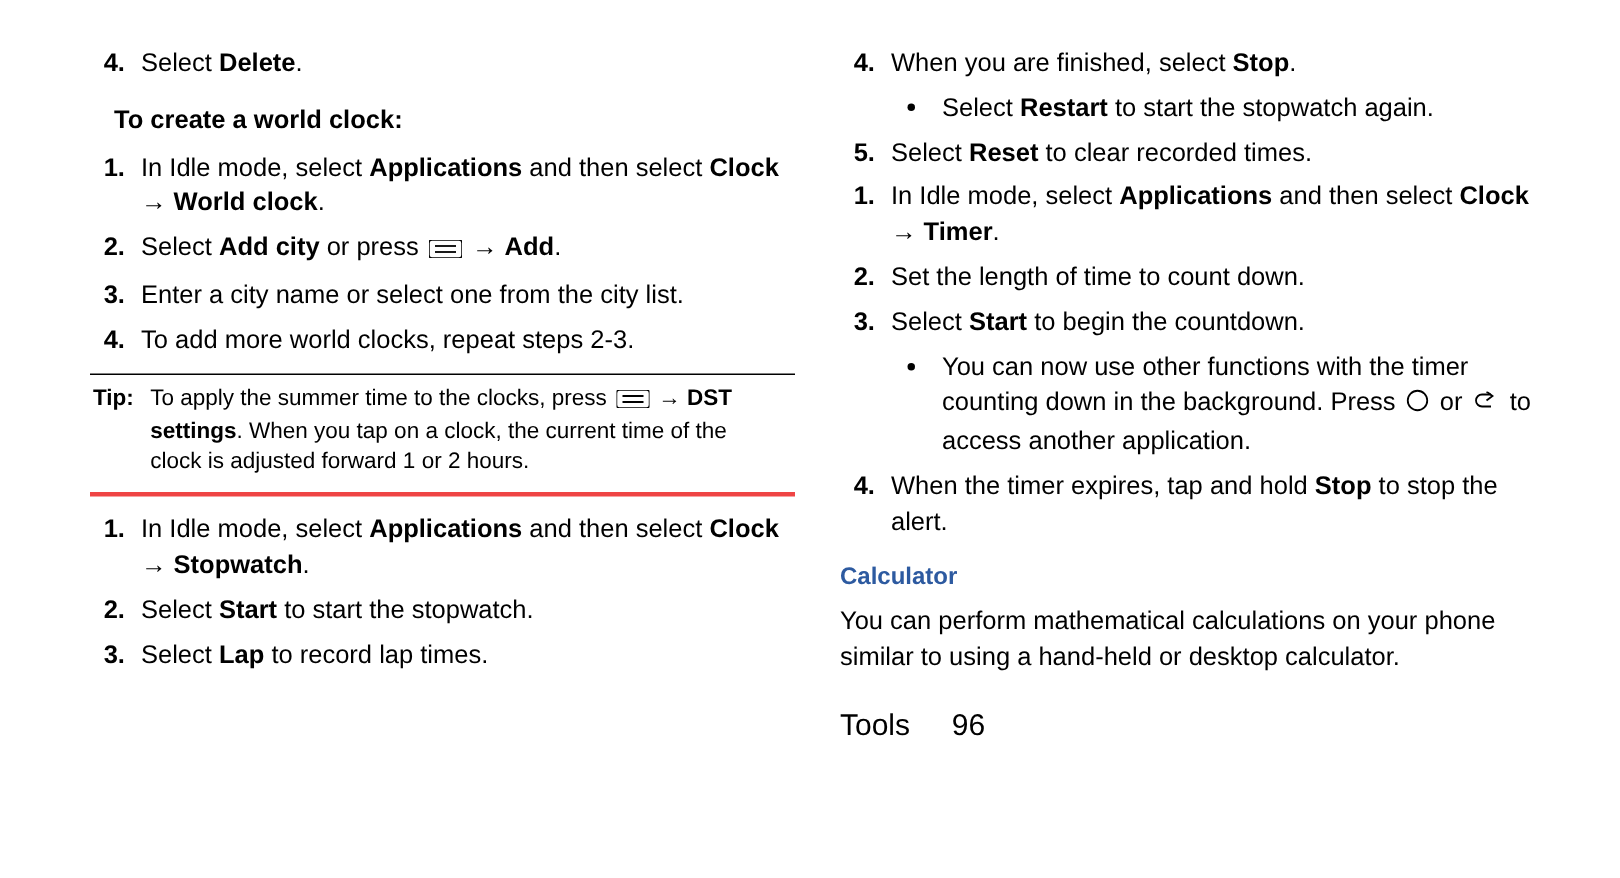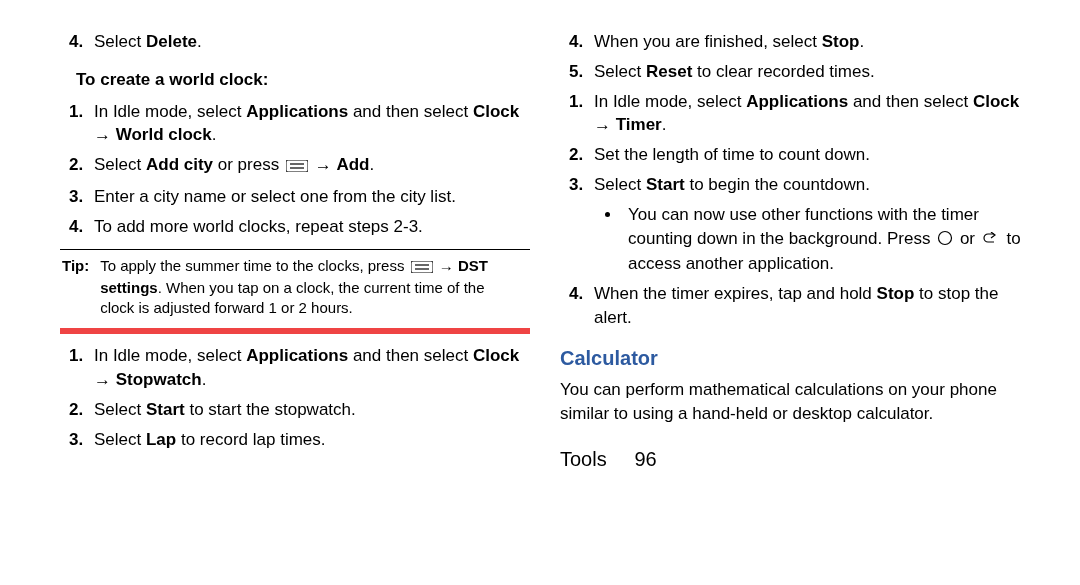--- a/index.html
+++ b/index.html
@@ -44,26 +44,26 @@
     margin-bottom: 6px;
   }
   .subhead {
     font-weight: 700;
     margin: 14px 0 8px 16px;
   }
   .section-title {
     font-family: Arial, Helvetica, sans-serif;
     font-weight: 800;
     color: #2d5aa0;
-    font-size: 20px;
+    font-size: 16px;
     margin: 14px 0 6px 0;
   }
   .tipbox {
     border-top: 1px solid #000;
-    border-bottom: 6px solid #ef4444;
+    border-bottom: 3px solid #ef4444;
     padding: 6px 2px 10px 2px;
     margin: 10px 0 10px 0;
     font-size: 15px;
     line-height: 1.35;
   }
   .tiplabel {
     font-weight: 700;
     display: inline-block;
     width: 34px;
   }
@@ -141,20 +141,25 @@
         <span>Select </span><b>Lap</b><span> to record lap times.</span>
       </li>
     </ol>
   </div>
 
   <div class="col right">
 
     <ol start="4">
       <li>
         <span>When you are finished, select </span><b>Stop</b><span>.</span>
+        <ul class="bullet" style="margin-top:6px;">
+          <li>
+            <span>Select </span><b>Restart</b><span> to start the stopwatch again.</span>
+          </li>
+        </ul>
       </li>
       <li>
         <span>Select </span><b>Reset</b><span> to clear recorded times.</span>
       </li>
     </ol>
 
 
     <ol>
       <li>
         <span>In Idle mode, select </span><b>Applications</b><span> and then select </span><b>Clock</b><span> → </span><b>Timer</b><span>.</span>

